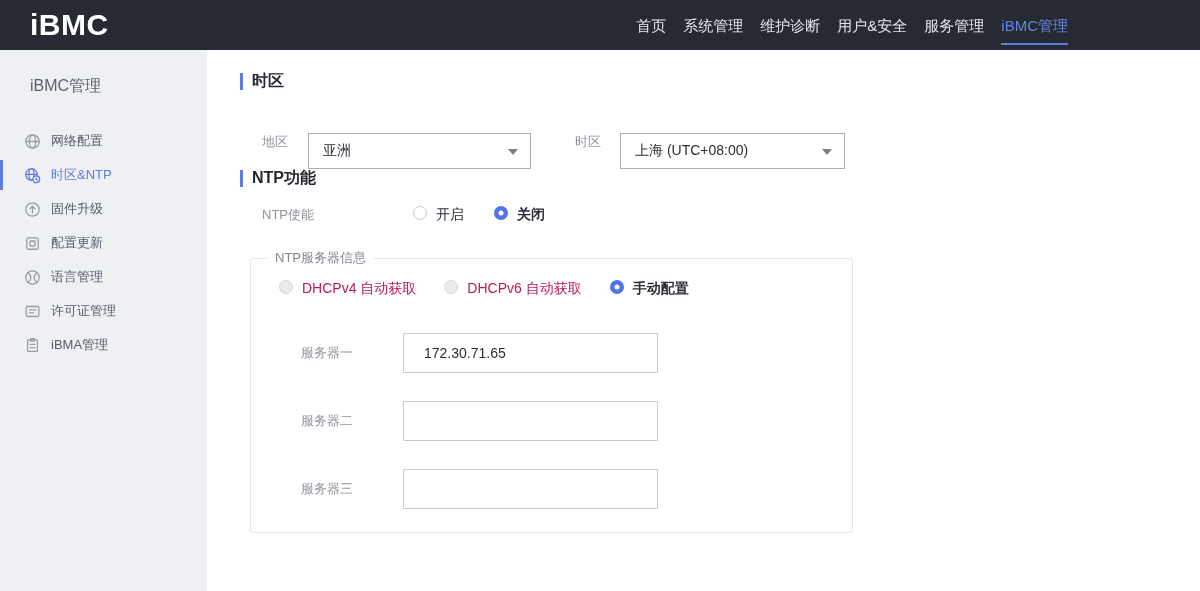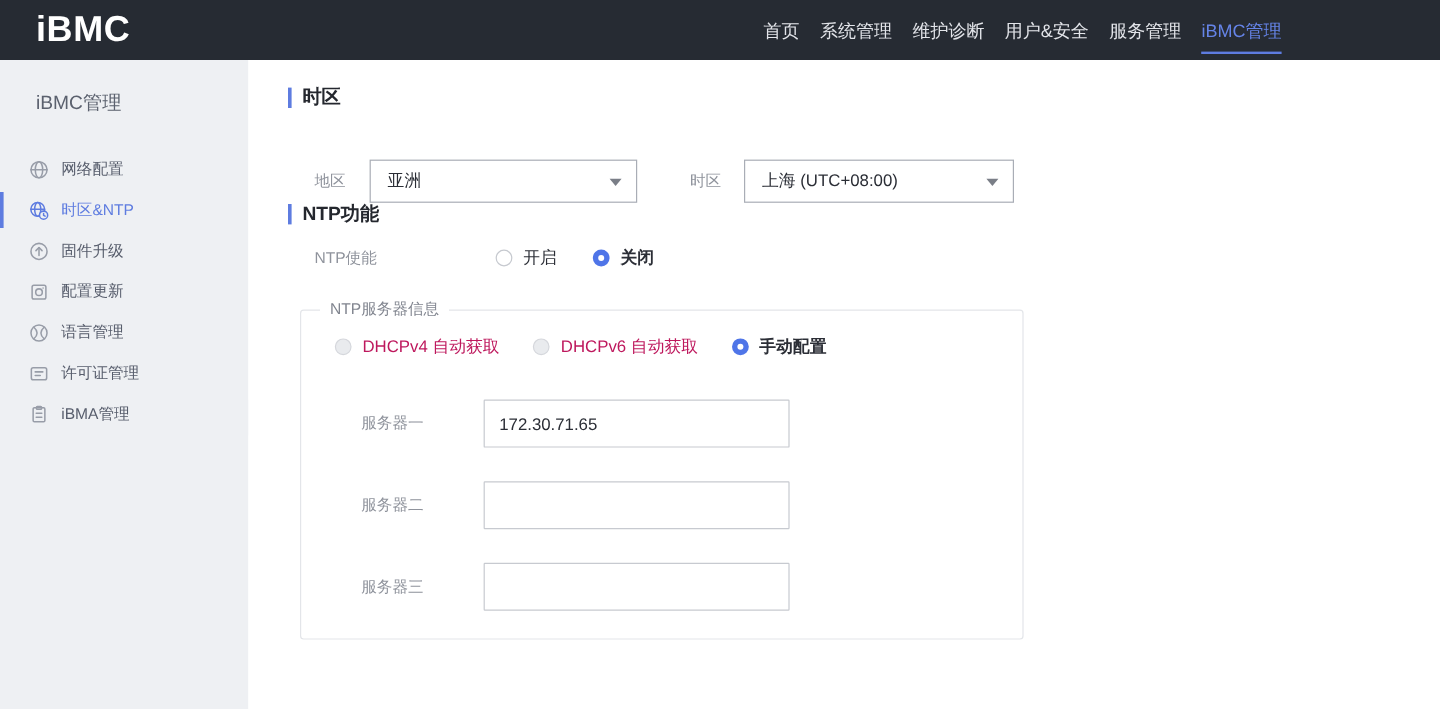--- a/index.html
+++ b/index.html
@@ -25,50 +25,50 @@
   .menu-item.active { color:#5e7ce0; }
   .menu-item.active svg { stroke:#5e7ce0; }
   .menu-item.active::before { content:''; position:absolute; left:0; top:2px; bottom:2px; width:3px; background:#5e7ce0; }
   .collapse-tab { position:absolute; left:207px; top:333px; width:17px; height:30px; background:#f1f2f5; border-radius:0 14px 14px 0; display:flex; align-items:center; justify-content:center; color:#5e7ce0; font-size:13px; font-weight:bold; cursor:pointer; }
 
   
   .main { position:absolute; top:50px; left:207px; width:993px; height:541px; background:#fff; padding:22px 0 0 33px; }
   .section-title { display:flex; align-items:center; height:18px; font-size:16px; font-weight:bold; color:#24272e; }
   .section-title::before { content:''; width:3px; height:17px; background:#5e7ce0; margin-right:9px; }
 
-  .tz-row { display:flex; align-items:center; height:36px; margin:43px 0 0 22px; }
+  .tz-row { display:flex; height:36px; margin:43px 0 0 22px; }
   .field-label { font-size:13px; color:#8f939c; }
   .lbl-region { width:46px; }
   .lbl-tz { width:45px; margin-left:44px; }
   .select { height:36px; border:1px solid #a9adb6; background:#fff; display:flex; align-items:center; padding:0 19px 0 14px; font-size:14px; color:#2b2e36; position:relative; cursor:pointer; }
   .select.region { width:223px; }
   .select.tzone { width:225px; }
   .select .caret { position:absolute; right:12px; top:50%; margin-top:-2px; width:0; height:0; border-left:5px solid transparent; border-right:5px solid transparent; border-top:6px solid #7a7e87; }
 
   .ntp-title { }
   .enable-row { display:flex; align-items:center; height:28px; margin:14px 0 0 22px; }
   .lbl-enable { width:151px; }
-  .radio-opt { display:flex; align-items:center; margin-right:30px; cursor:pointer; }
+  .radio-opt { display:flex; align-items:flex-start; margin-right:30px; cursor:pointer; }
   .radio { width:14px; height:14px; border-radius:50%; margin-right:9px; flex:0 0 14px; }
   .radio.off { border:1px solid #c6c9cf; background:#fff; }
   .radio.dis { border:1px solid #d5d7dc; background:#e9ebee; }
   .radio.on { background:#4f75e8; position:relative; }
   .radio.on::after { content:''; position:absolute; width:5px; height:5px; background:#fff; border-radius:50%; top:50%; left:50%; transform:translate(-50%,-50%); }
   .radio-label { font-size:14px; color:#2b2e36; }
   .radio-label.dim { color:#be185d; }
   .radio-label.strong { font-weight:bold; }
 
   fieldset.server-box { margin:20px 0 0 10px; width:603px; height:284px; border:1px solid #e3e5e9; border-radius:3px; padding:0; }
   fieldset.server-box legend { margin-left:16px; padding:0 8px; font-size:13px; color:#81858f; }
   .mode-row { display:flex; align-items:center; margin:12px 0 0 28px; height:20px; }
   .mode-row .radio-opt { margin-right:28px; }
   .server-row { display:flex; align-items:center; height:40px; margin:28px 0 0 50px; }
   .server-row.first { margin-top:34px; }
   .server-label { width:102px; font-size:13px; color:#8f939c; }
-  .server-input { width:255px; height:40px; border:1px solid #c7cad0; border-radius:1px; font-size:14px; color:#2b2e36; padding:0 12px; outline:none; font-family:"Liberation Sans","DejaVu Sans",sans-serif; background:#fff; }
+  .server-input { width:255px; height:40px; border:1px solid #c7cad0; border-radius:1px; font-size:14px; color:#2b2e36; padding:0 20px; outline:none; font-family:"Liberation Sans","DejaVu Sans",sans-serif; background:#fff; }
 </style>
 </head>
 <body>
 
 <div id="app">
 
   <div class="header">
     <div class="logo">iBMC</div>
     <div class="nav">
       <div class="nav-item">首页</div>

